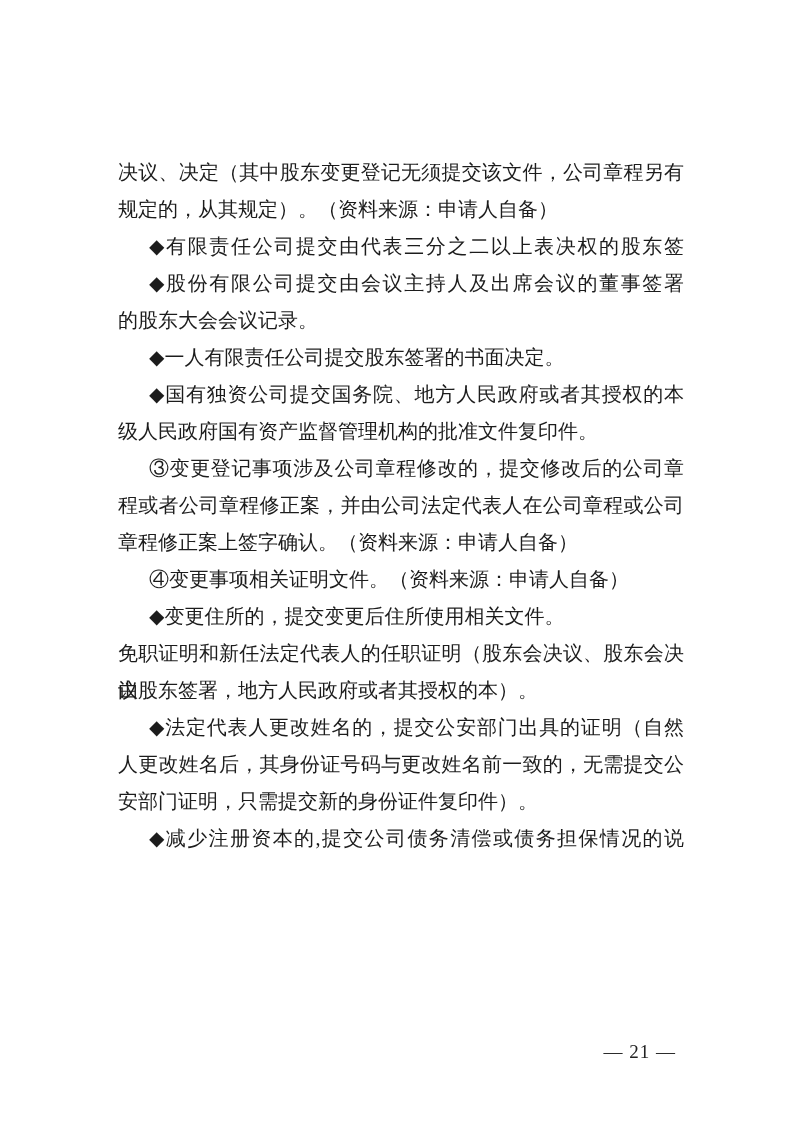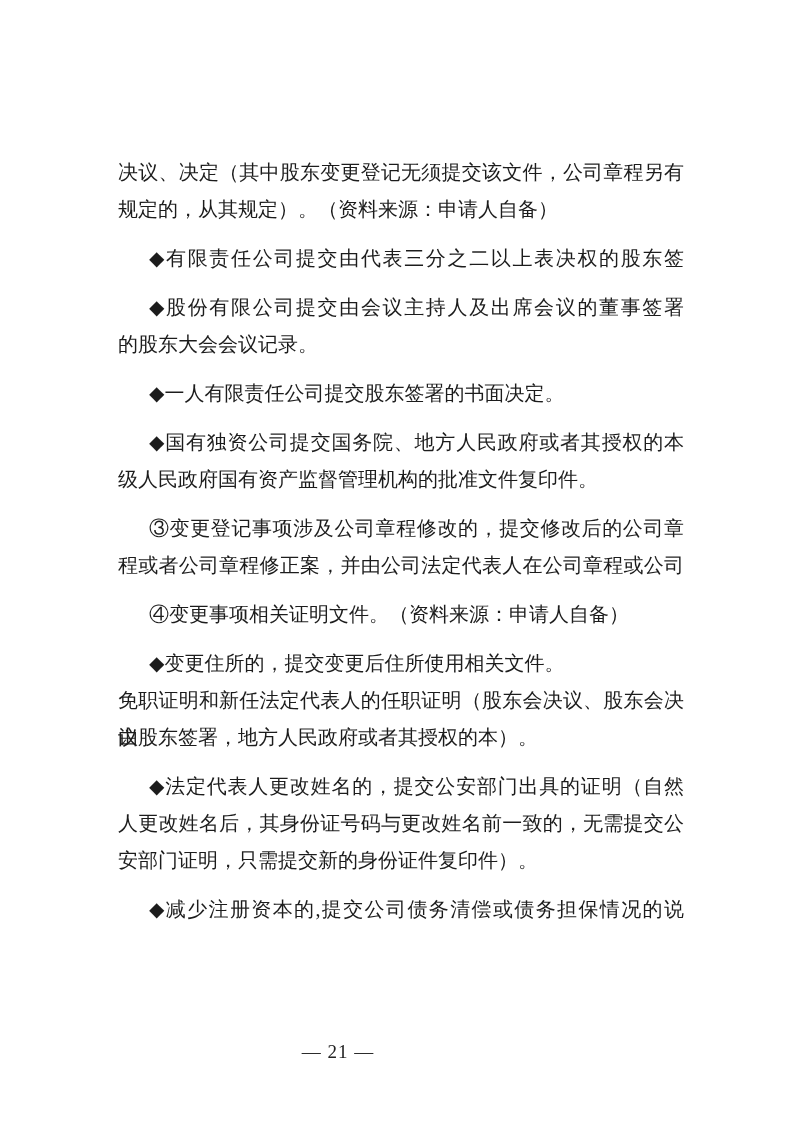--- a/index.html
+++ b/index.html
@@ -31,48 +31,48 @@
   }
   
   .line.fill {
     white-space: normal;
     text-align: justify;
     text-align-last: justify;
   }
   
   .line.indent {
     padding-left: 31px;
-    margin-top: 12px;
   }
   .page-number {
     position: absolute;
     left: 0;
     top: 1041px;
     width: 676px;
-    text-align: center;
+    text-align: right;
     font-size: 19px;
     color: #222222;
     letter-spacing: 1px;
   }
 </style>
 </head>
 <body>
 
 <div class="page">
   <main class="text-block" id="lines-container">
       <div class="line fill">决议、决定（其中股东变更登记无须提交该文件，公司章程另有</div>
       <div class="line">规定的，从其规定）。（资料来源：申请人自备）</div>
       <div class="line indent fill">◆有限责任公司提交由代表三分之二以上表决权的股东签</div>
       <div class="line indent fill">◆股份有限公司提交由会议主持人及出席会议的董事签署</div>
       <div class="line">的股东大会会议记录。</div>
       <div class="line indent">◆一人有限责任公司提交股东签署的书面决定。</div>
       <div class="line indent fill">◆国有独资公司提交国务院、地方人民政府或者其授权的本</div>
       <div class="line">级人民政府国有资产监督管理机构的批准文件复印件。</div>
       <div class="line indent fill">③变更登记事项涉及公司章程修改的，提交修改后的公司章</div>
       <div class="line fill">程或者公司章程修正案，并由公司法定代表人在公司章程或公司</div>
+      <div class="line">章程修正案上签字确认。（资料来源：申请人自备）</div>
       <div class="line indent">④变更事项相关证明文件。（资料来源：申请人自备）</div>
       <div class="line indent">◆变更住所的，提交变更后住所使用相关文件。</div>
       <div class="line fill">免职证明和新任法定代表人的任职证明（股东会决议、股东会决议</div>
       <div class="line">由股东签署，地方人民政府或者其授权的本）。</div>
       <div class="line indent fill">◆法定代表人更改姓名的，提交公安部门出具的证明（自然</div>
       <div class="line fill">人更改姓名后，其身份证号码与更改姓名前一致的，无需提交公</div>
       <div class="line">安部门证明，只需提交新的身份证件复印件）。</div>
       <div class="line indent fill">◆减少注册资本的,提交公司债务清偿或债务担保情况的说</div>
     </main>
   <footer class="page-number">

